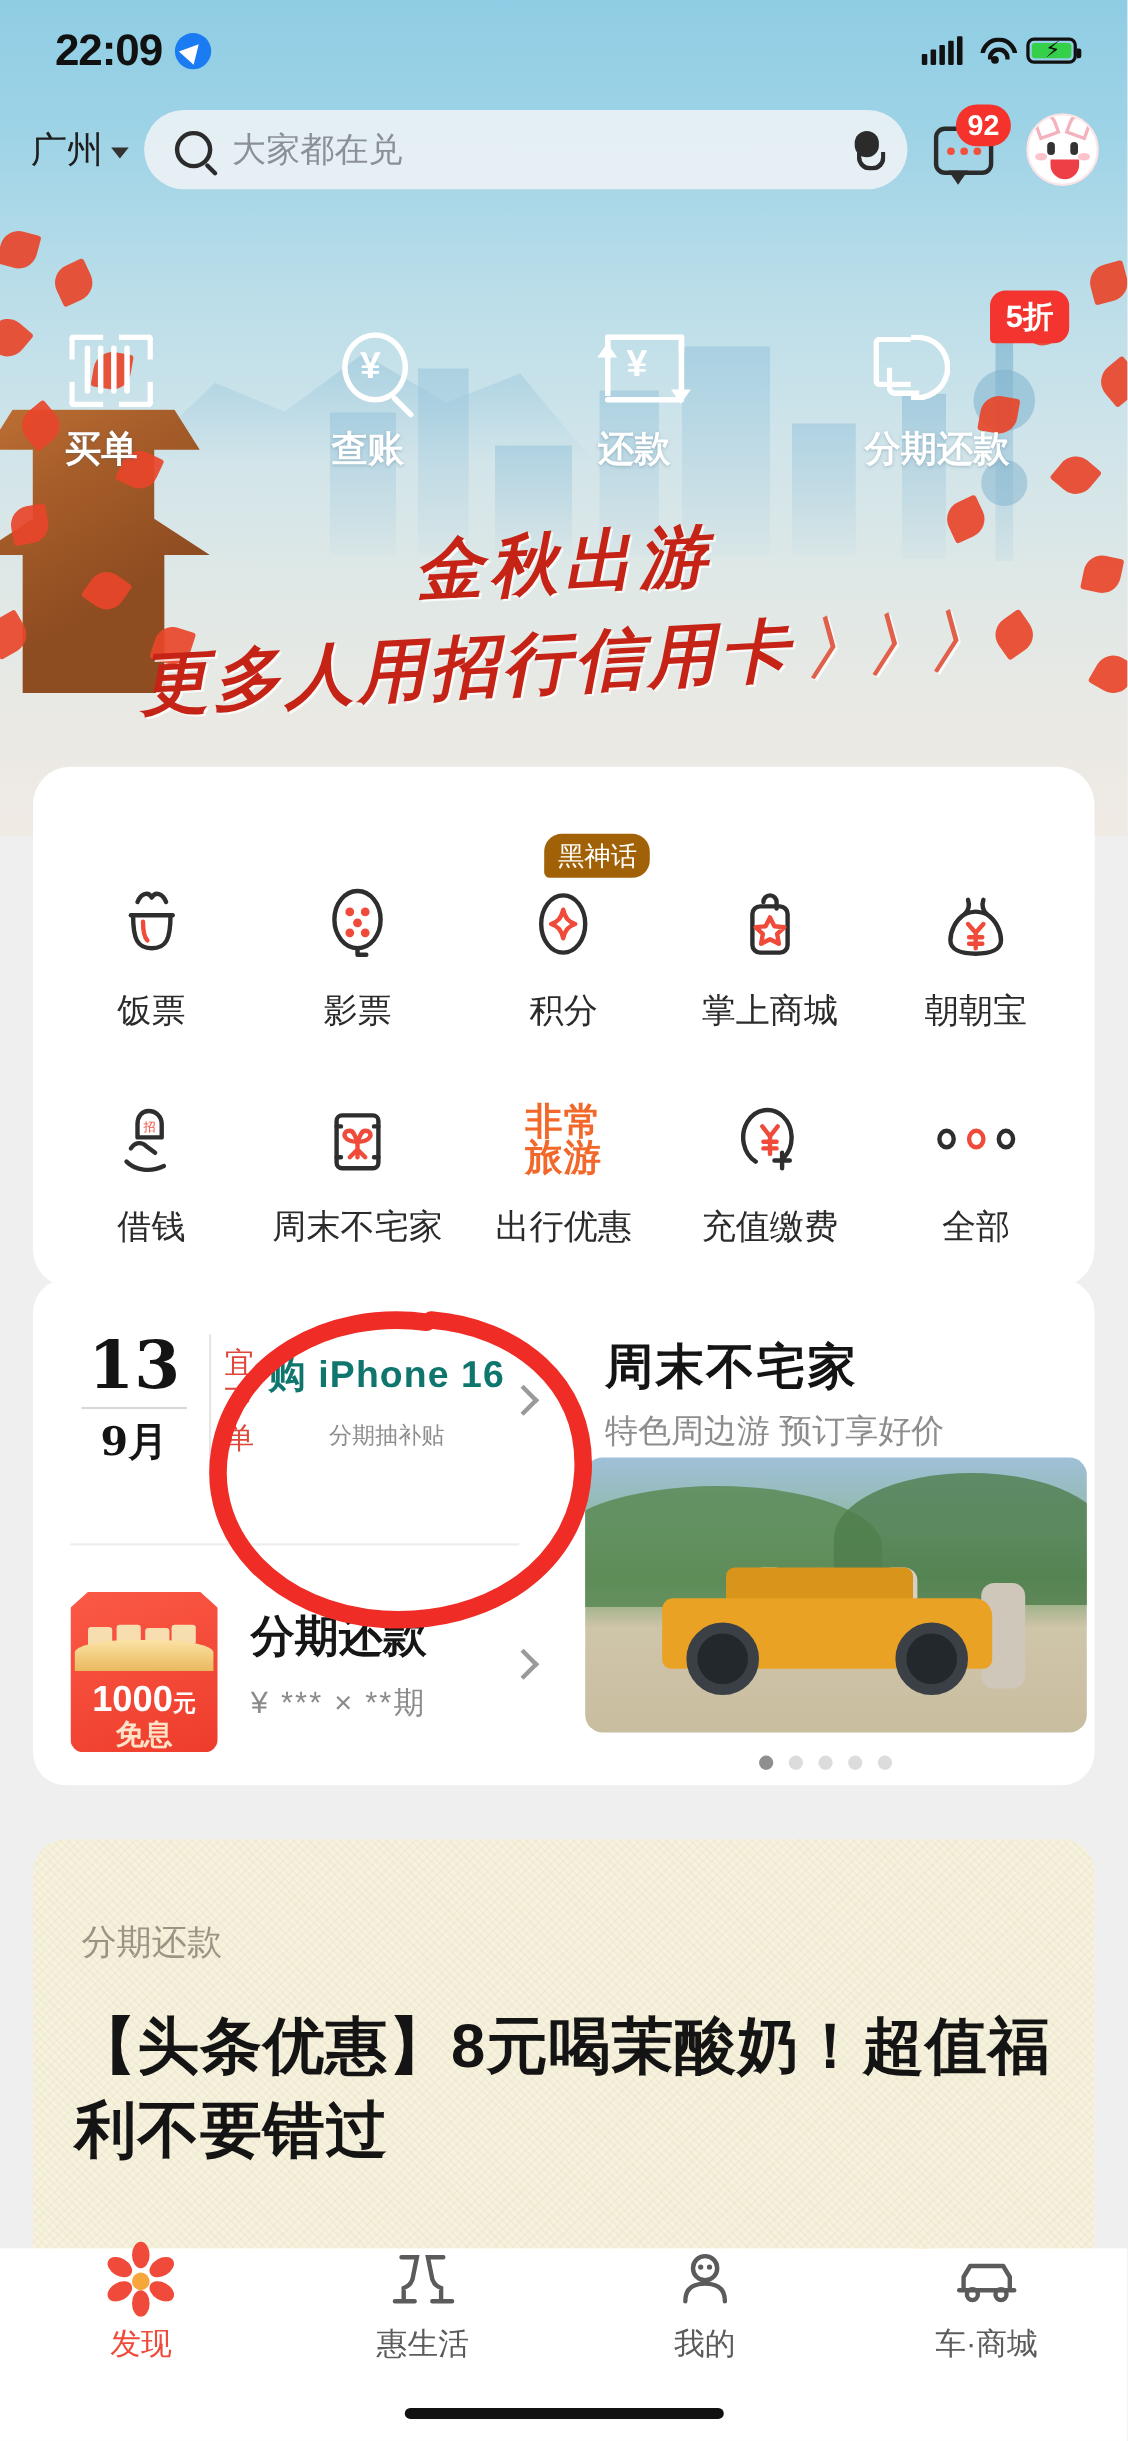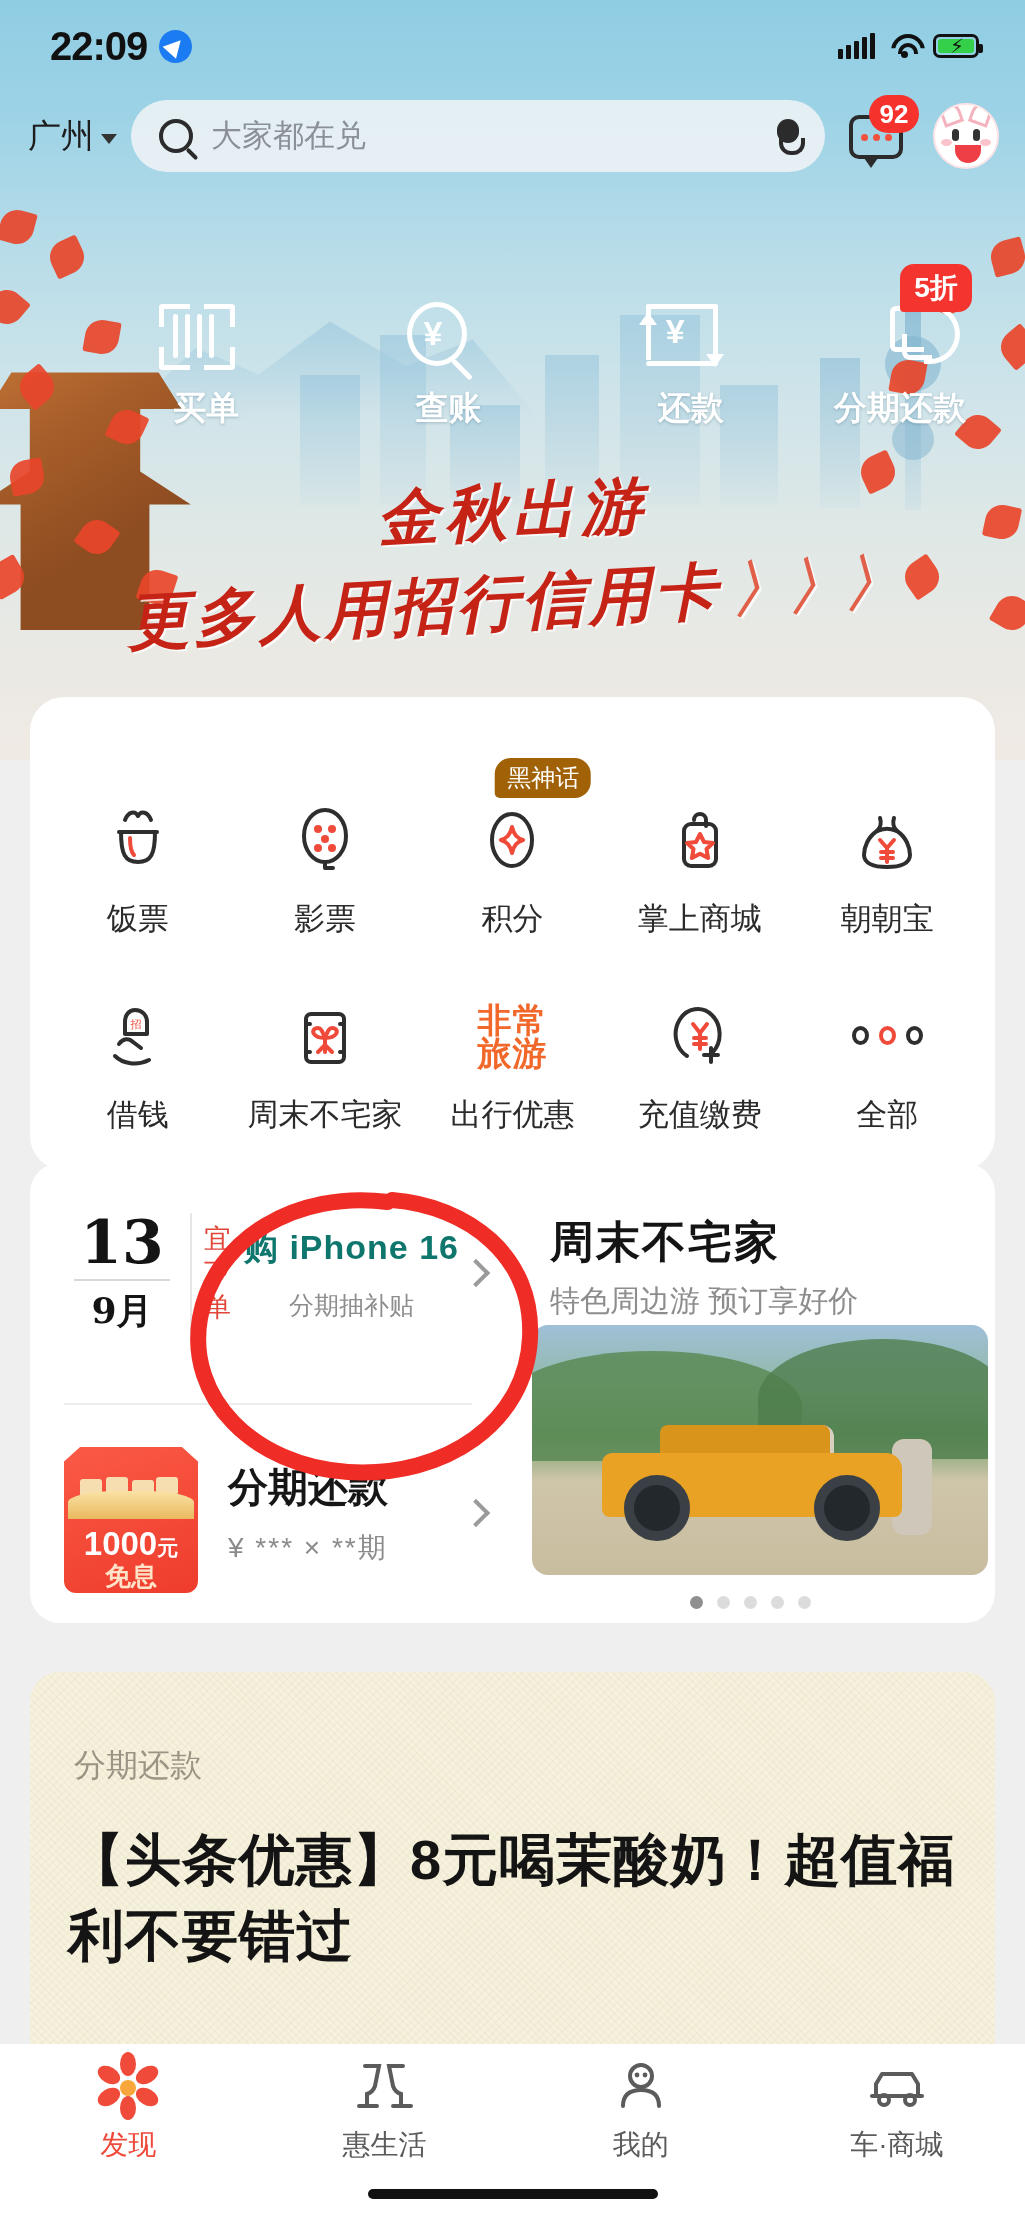--- a/index.html
+++ b/index.html
@@ -117,21 +117,21 @@
   .avatar .eye.l{left:17px;} .avatar .eye.r{right:17px;}
   .avatar .mouth{position:absolute;left:20px;top:40px;width:26px;height:18px;background:#ef3f46;border-radius:0 0 14px 14px;}
   .avatar .blush{position:absolute;top:34px;width:11px;height:7px;background:#fbc3cb;border-radius:50%;}
   .avatar .blush.l{left:6px;} .avatar .blush.r{right:6px;}
 
   
   .quick{
     position:absolute;top:300px;left:0;width:1025px;z-index:25;
     display:flex;justify-content:space-around;padding:0 28px;
   }
-  .qitem{width:180px;display:flex;flex-direction:column;align-items:flex-end;position:relative;}
+  .qitem{width:180px;display:flex;flex-direction:column;align-items:flex-start;position:relative;}
   .qicon{width:84px;height:74px;position:relative;margin-bottom:12px;}
   .qlabel{font-size:33px;color:#fff;font-weight:600;text-shadow:0 1px 3px rgba(60,100,120,.35);white-space:nowrap;}
   
   .ic-pay .bk{position:absolute;width:76px;height:66px;left:4px;top:4px;}
   .ic-pay .bk::before,.ic-pay .bk::after{content:"";position:absolute;width:26px;height:18px;border:5px solid #fff;}
   .ic-pay .bk::before{left:0;top:0;border-right:none;border-bottom:none;border-radius:4px 0 0 0;}
   .ic-pay .bk::after{right:0;top:0;border-left:none;border-bottom:none;border-radius:0 4px 0 0;}
   .ic-pay .bk2{position:absolute;width:76px;height:66px;left:4px;top:4px;}
   .ic-pay .bk2::before,.ic-pay .bk2::after{content:"";position:absolute;width:26px;height:18px;border:5px solid #fff;}
   .ic-pay .bk2::before{left:0;bottom:0;border-right:none;border-top:none;border-radius:0 0 0 4px;}
@@ -216,21 +216,21 @@
   .pright{flex:1;position:relative;}
   .calrow{display:flex;align-items:center;height:220px;padding-left:26px;position:relative;}
   .caldate{width:132px;text-align:center;font-family:"DejaVu Serif",serif;}
   .caldate .dd{font-size:60px;font-weight:bold;color:#141414;line-height:62px;}
   .caldate .line{width:96px;height:2px;background:#d8d8d8;margin:6px auto;}
   .caldate .mm{font-size:36px;font-weight:bold;color:#141414;}
   .vsep{width:2px;height:120px;background:#e6e6e6;margin:0 6px 0 2px;}
   .vtext{display:flex;flex-direction:column;font-size:27px;color:#e0473a;line-height:34px;margin-left:6px;}
   .pcontent{flex:1;display:flex;flex-direction:column;align-items:center;justify-content:center;margin-left:6px;}
   .pcontent .t1{font-size:34px;font-weight:bold;color:#0f766e;letter-spacing:1px;white-space:nowrap;}
-  .pcontent .t2{font-size:25px;color:#8d8d8d;margin-top:18px;}
+  .pcontent .t2{font-size:21px;color:#8d8d8d;margin-top:18px;}
   .chev{width:20px;height:20px;border-right:4px solid #9a9a9a;border-top:4px solid #9a9a9a;transform:rotate(45deg);flex:none;margin-right:20px;}
   .hsep{position:absolute;left:34px;bottom:218px;width:408px;height:2px;background:#ededed;}
   .looprow{position:absolute;left:0;bottom:10px;width:476px;height:200px;display:flex;align-items:center;padding-left:26px;}
   .envelope{width:150px;height:160px;position:relative;flex:none;}
   .envelope .body{
     position:absolute;left:8px;top:14px;width:134px;height:146px;background:linear-gradient(160deg,#fb5a46,#ee3c2c);
     border-radius:14px 14px 12px 12px;
     clip-path:polygon(0 10%,12% 0,88% 0,100% 10%,100% 100%,0 100%);
   }
   .envelope .gold{position:absolute;left:12px;top:58px;width:126px;height:28px;background:linear-gradient(#fbe2a4,#e9b95e);border-radius:40% 40% 0 0;}
@@ -282,21 +282,21 @@
     background:radial-gradient(circle at 36% 30%,#ffe08a,#f0a525 70%,#d88a13);
     border:6px solid #f7c452;
   }
   .coin span{position:absolute;left:0;top:26px;width:100%;text-align:center;font-size:34px;font-weight:bold;color:#c87a10;}
   .wm{position:absolute;right:24px;bottom:76px;font-size:17px;color:#b9b3a2;z-index:18;letter-spacing:1px;}
   .wm .l2{display:block;text-align:right;}
 
   
   .tabbar{
     position:absolute;left:0;bottom:0;width:1025px;height:175px;z-index:50;
-    background:#fff;display:flex;align-items:flex-start;padding-top:14px;
+    background:#fff;display:flex;align-items:flex-start;
   }
   .tab{flex:1;display:flex;flex-direction:column;align-items:center;gap:10px;position:relative;}
   .tabicon{width:62px;height:58px;position:relative;}
   .tablabel{font-size:28px;color:#5b5b5b;}
   .tab.active .tablabel{color:#ef4a3a;}
   .flower i{position:absolute;left:23px;top:4px;width:16px;height:24px;background:#ef4a3a;border-radius:50%;transform-origin:50% 100%;}
   .flower b{position:absolute;left:23px;top:22px;width:16px;height:16px;border-radius:50%;background:#f7a63c;}
   .cardicon{
     position:absolute;left:5px;top:6px;width:52px;height:38px;border:4px solid #5b5b5b;border-radius:7px;
   }

